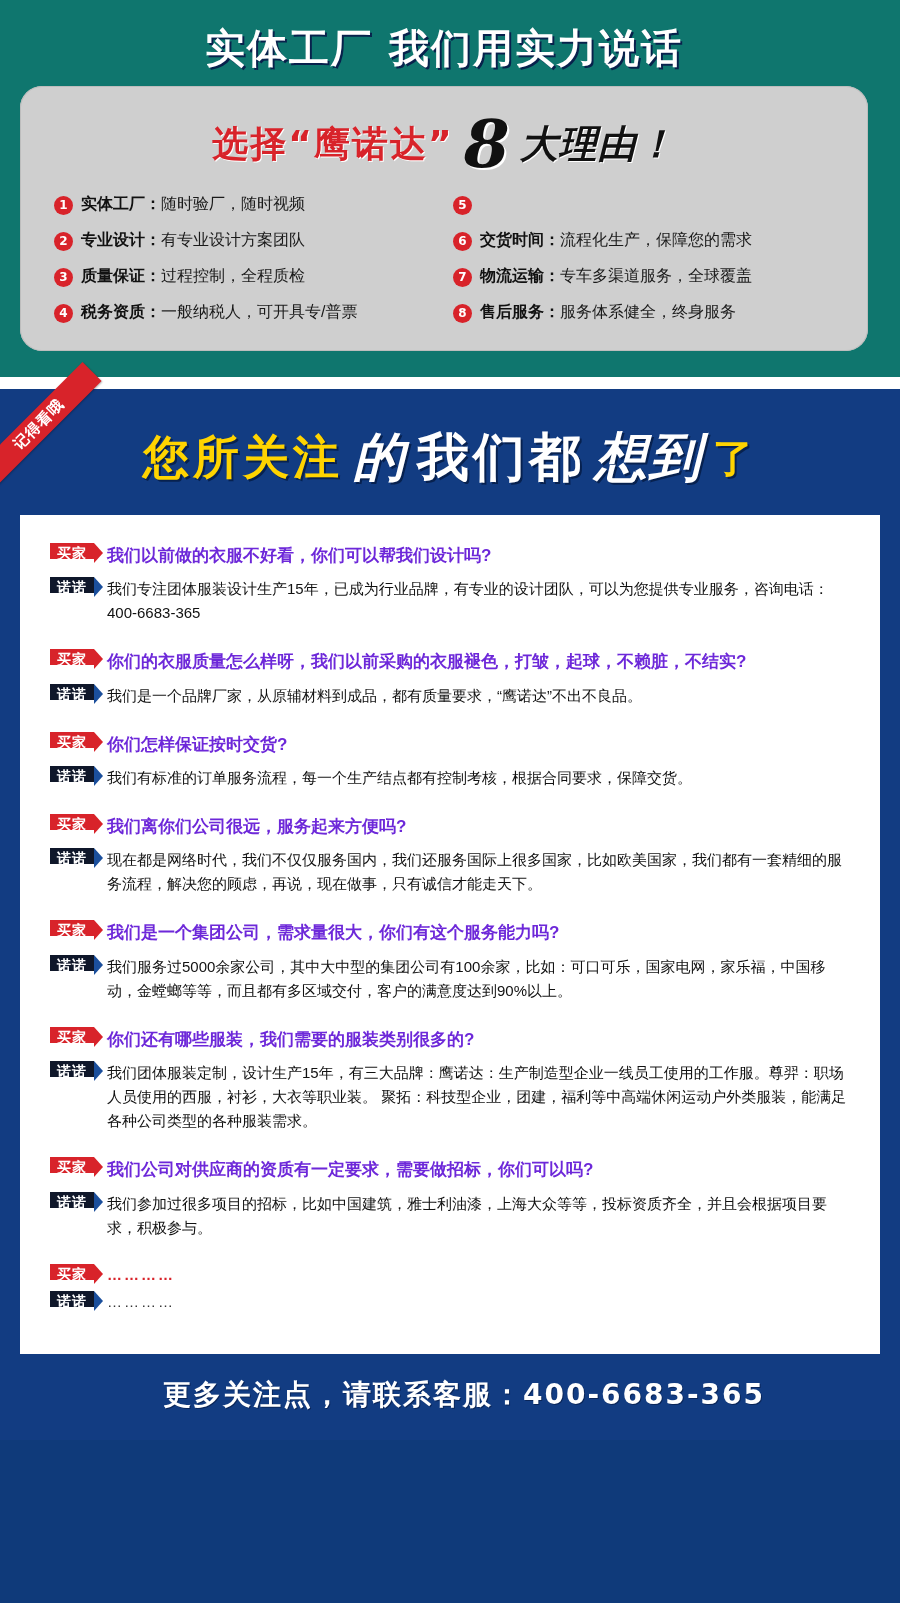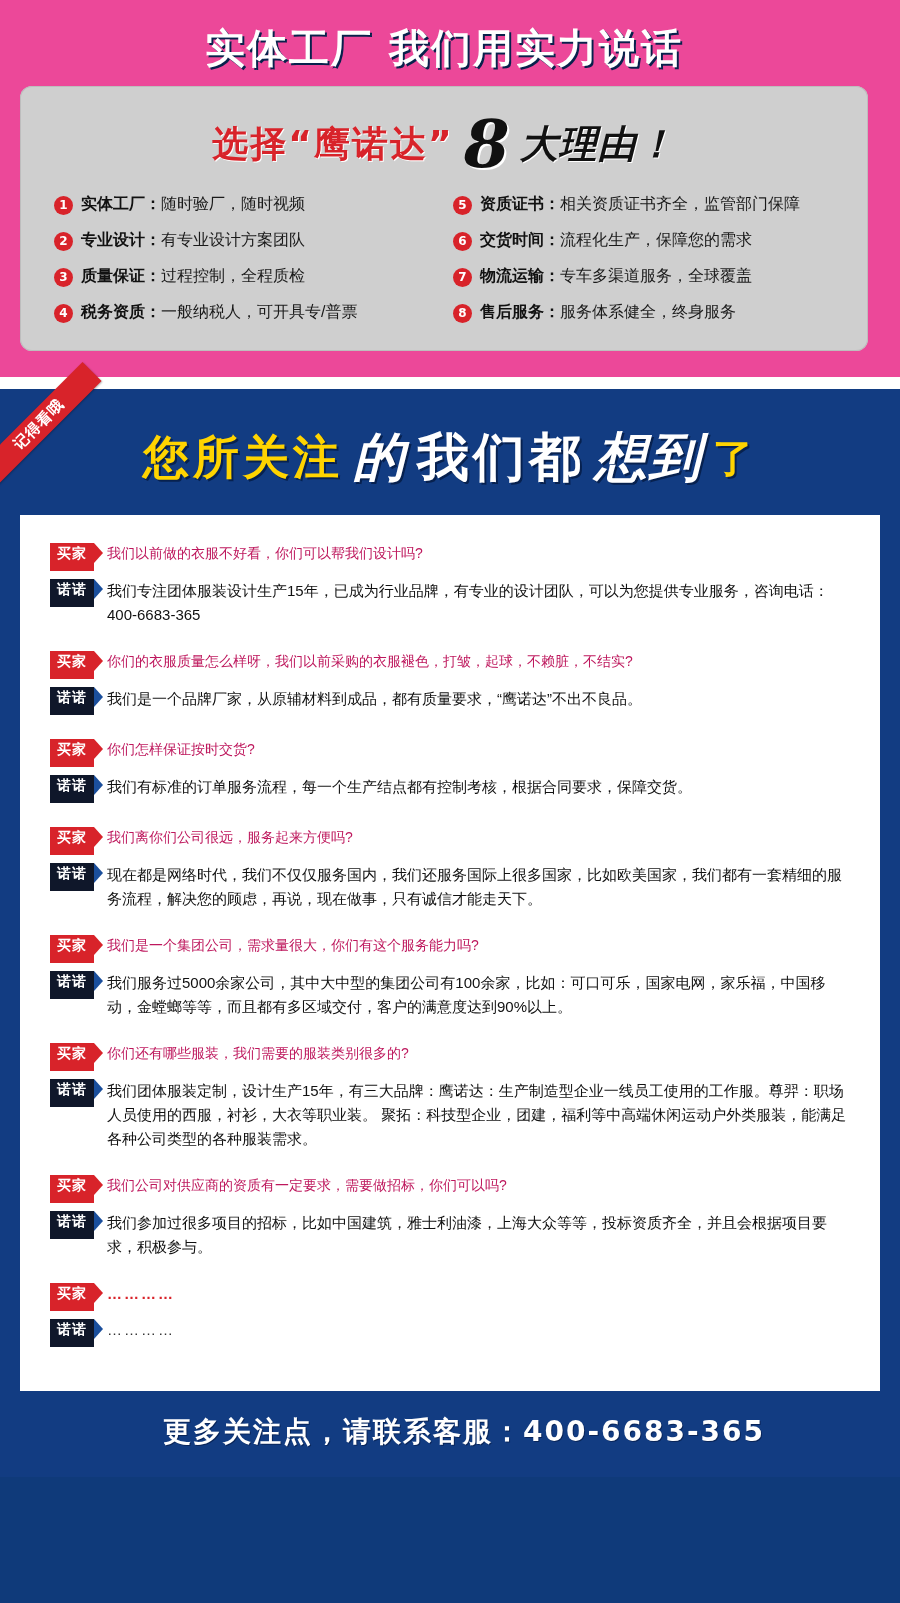--- a/index.html
+++ b/index.html
@@ -11,38 +11,38 @@
     background: #0f3a7a;
   }
   .page {
     width: 900px;
     position: relative;
     overflow: hidden;
   }
 
   
   .sec1 {
-    background: #ec4899;
+    background: #0f766e;
     padding: 18px 32px 26px 20px;
     position: relative;
   }
   .sec1-title {
     text-align: center;
     color: #ffffff;
     font-size: 40px;
     font-weight: bold;
     letter-spacing: 2px;
     line-height: 1.2;
     text-shadow: 2px 2px 0 #08214c;
     padding: 6px 0 14px 0;
     font-family: "DejaVu Sans", sans-serif;
   }
   .reasons-card {
     background: #cfcfcf;
-    border-radius: 12px;
+    border-radius: 22px;
     padding: 24px 34px 28px 34px;
     box-shadow: inset 0 0 0 1px #bdbdbd;
   }
   .reasons-head {
     display: flex;
     align-items: center;
     justify-content: center;
     gap: 4px;
     padding: 6px 0 22px 0;
     flex-wrap: nowrap;
@@ -195,43 +195,43 @@
     gap: 0;
     margin-bottom: 6px;
   }
   .tag {
     flex: none;
     position: relative;
     color: #ffffff;
     font-size: 14px;
     font-weight: bold;
     line-height: 20px;
-    height: 28px;
+    height: 16px;
     padding: 0 7px;
     margin-top: 2px;
     margin-right: 13px;
     letter-spacing: 1px;
   }
   .tag.buyer { background: #d8232a; }
   .tag.seller { background: #0f172a; }
   .tag::after {
     content: "";
     position: absolute;
     right: -9px;
     top: 0;
     width: 0; height: 0;
     border-top: 10px solid transparent;
     border-bottom: 10px solid transparent;
   }
   .tag.buyer::after { border-left: 9px solid #d8232a; }
   .tag.seller::after { border-left: 9px solid #1b4f9c; }
   .q-text {
-    color: #be185d;
-    font-size: 14px;
-    font-weight: normal;
+    color: #6d28d9;
+    font-size: 17px;
+    font-weight: bold;
     line-height: 1.55;
     padding-top: 2px;
   }
   .a-text {
     color: #111111;
     font-size: 15px;
     line-height: 1.6;
     padding-top: 2px;
   }
   .dots {
@@ -277,21 +277,20 @@
         <span class="rh-black">大理由！</span>
       </div>
 
       <div class="reasons-grid">
         <div class="reason">
           <span class="badge-num">1</span>
           <span><span class="reason-label">实体工厂：</span><span class="reason-text">随时验厂，随时视频</span></span>
         </div>
         <div class="reason">
           <span class="badge-num">5</span>
-          <span><span class="reason-label">资质证书：</span><span class="reason-text">相关资质证书齐全，监管部门保障</span></span>
         </div>
         <div class="reason">
           <span class="badge-num">2</span>
           <span><span class="reason-label">专业设计：</span><span class="reason-text">有专业设计方案团队</span></span>
         </div>
         <div class="reason">
           <span class="badge-num">6</span>
           <span><span class="reason-label">交货时间：</span><span class="reason-text">流程化生产，保障您的需求</span></span>
         </div>
         <div class="reason">

